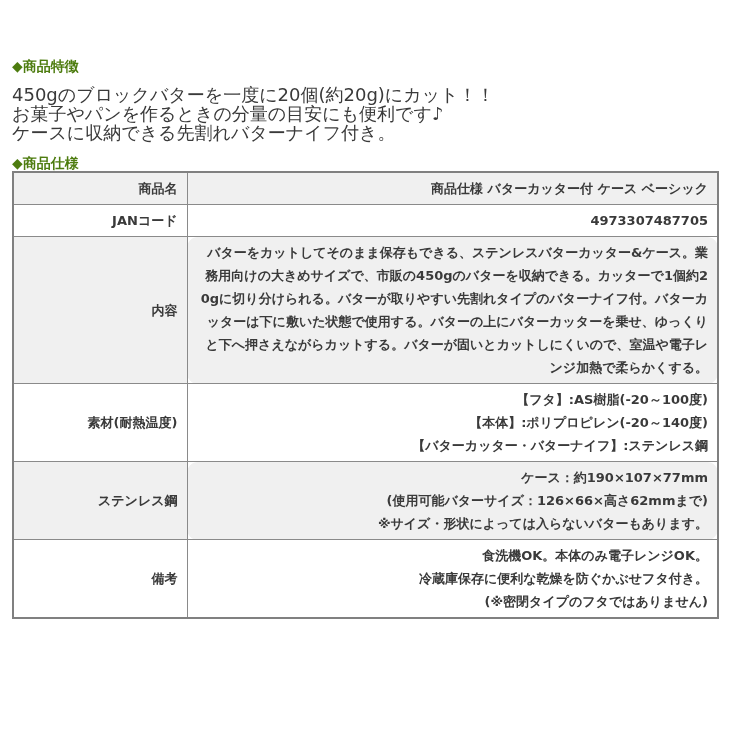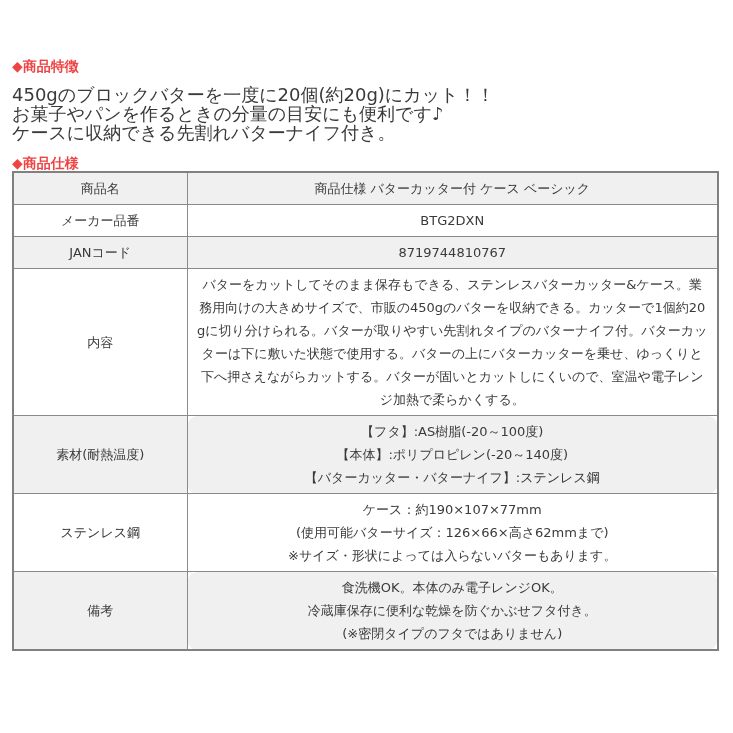--- a/index.html
+++ b/index.html
@@ -11,21 +11,21 @@
     width: 733px;
     height: 733px;
     overflow: hidden;
     font-family: "DejaVu Sans", "Liberation Sans", sans-serif;
     color: #3a3a3a;
   }
   .content {
     padding: 58px 13px 0 12px;
   }
   .section-heading {
-    color: #ef4444;
+    color: #4d7c0f;
     font-weight: bold;
     font-size: 14px;
     line-height: 16px;
     margin: 0;
   }
   .features-heading { margin-bottom: 11px; }
   .features-text {
     font-size: 18px;
     line-height: 19px;
     white-space: pre-line;
@@ -34,22 +34,22 @@
   .specs-heading { margin-bottom: 0; }
   table.spec-table {
     border-collapse: collapse;
     width: 707px;
     table-layout: fixed;
     border: 2px solid #808080;
   }
   table.spec-table th,
   table.spec-table td {
     border: 1px solid #8a8a8a;
-    font-weight: normal;
-    text-align: center;
+    font-weight: bold;
+    text-align: right;
     vertical-align: middle;
     font-size: 13px;
     color: #3a3a3a;
     padding: 4px 9px;
     line-height: 23px;
     word-break: break-all;
   }
   table.spec-table col.label-col { width: 174px; }
   table.spec-table tr:nth-child(odd) { background: #f0f0f0; }
   table.spec-table tr:nth-child(even) { background: #ffffff; }
@@ -77,26 +77,22 @@
     <colgroup>
       <col class="label-col">
       <col>
     </colgroup>
     <tbody>
       <tr>
         <th>商品名</th>
         <td>商品仕様 バターカッター付 ケース ベーシック</td>
       </tr>
       <tr>
-        <th>メーカー品番</th>
-        <td>BTG2DXN</td>
-      </tr>
-      <tr>
         <th>JANコード</th>
-        <td>8719744810767</td>
+        <td>4973307487705</td>
       </tr>
       <tr>
         <th>内容</th>
         <td class="multiline">バターをカットしてそのまま保存もできる、ステンレスバターカッター&amp;ケース。業務用向けの大きめサイズで、市販の450gのバターを収納できる。カッターで1個約20gに切り分けられる。バターが取りやすい先割れタイプのバターナイフ付。バターカッターは下に敷いた状態で使用する。バターの上にバターカッターを乗せ、ゆっくりと下へ押さえながらカットする。バターが固いとカットしにくいので、室温や電子レンジ加熱で柔らかくする。</td>
       </tr>
       <tr>
         <th>素材(耐熱温度)</th>
         <td class="multiline">【フタ】:AS樹脂(-20～100度)
 【本体】:ポリプロピレン(-20～140度)
 【バターカッター・バターナイフ】:ステンレス鋼</td>

